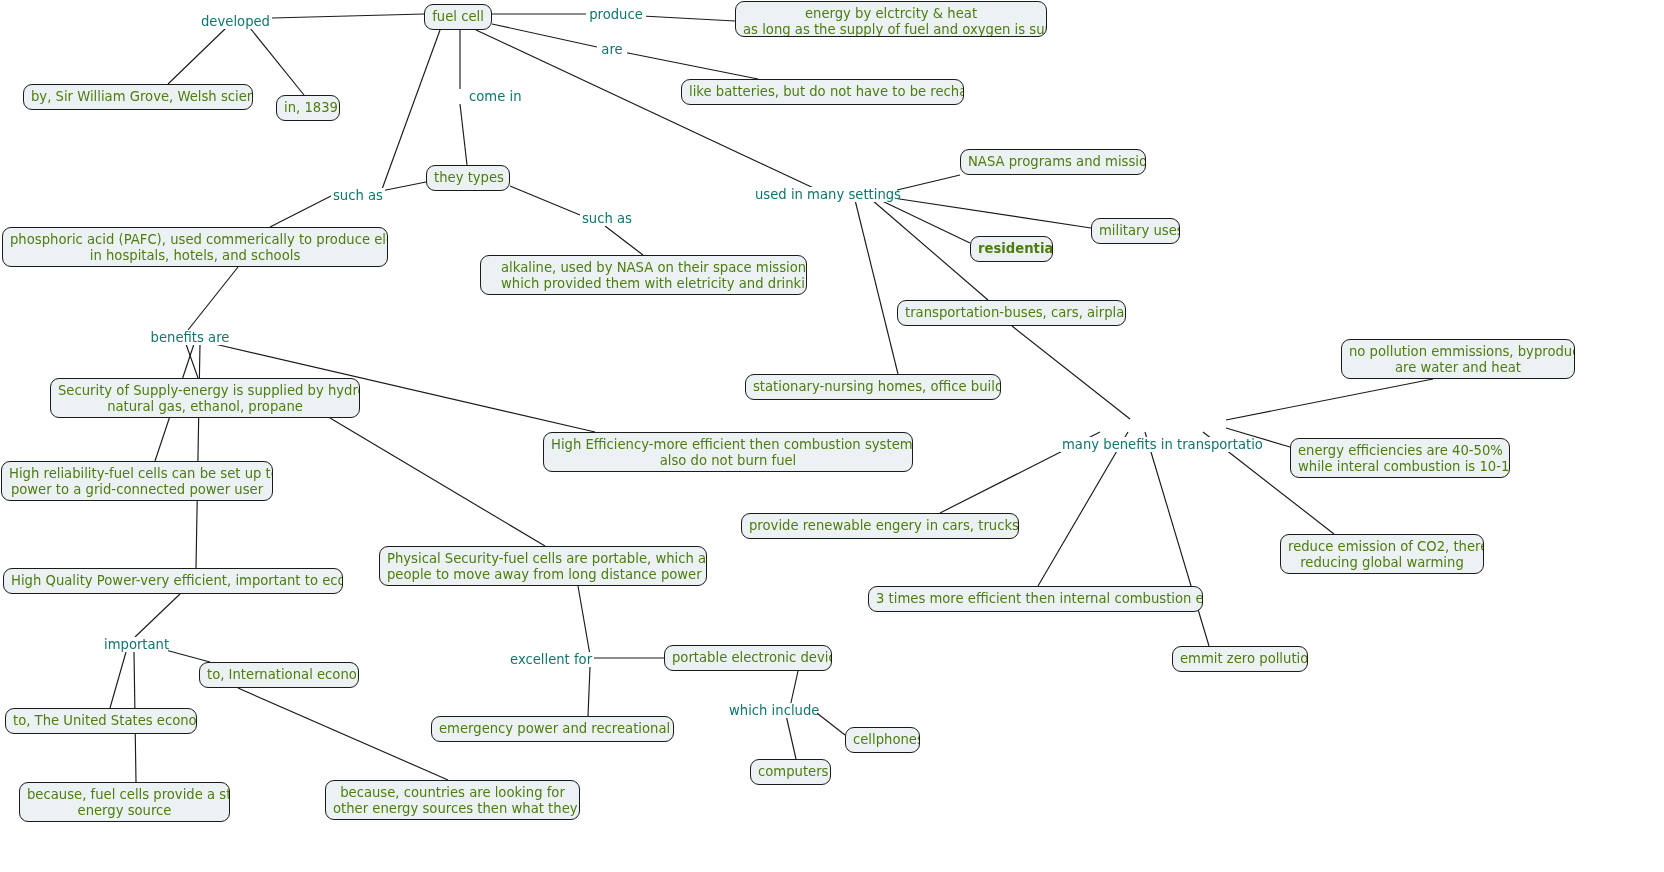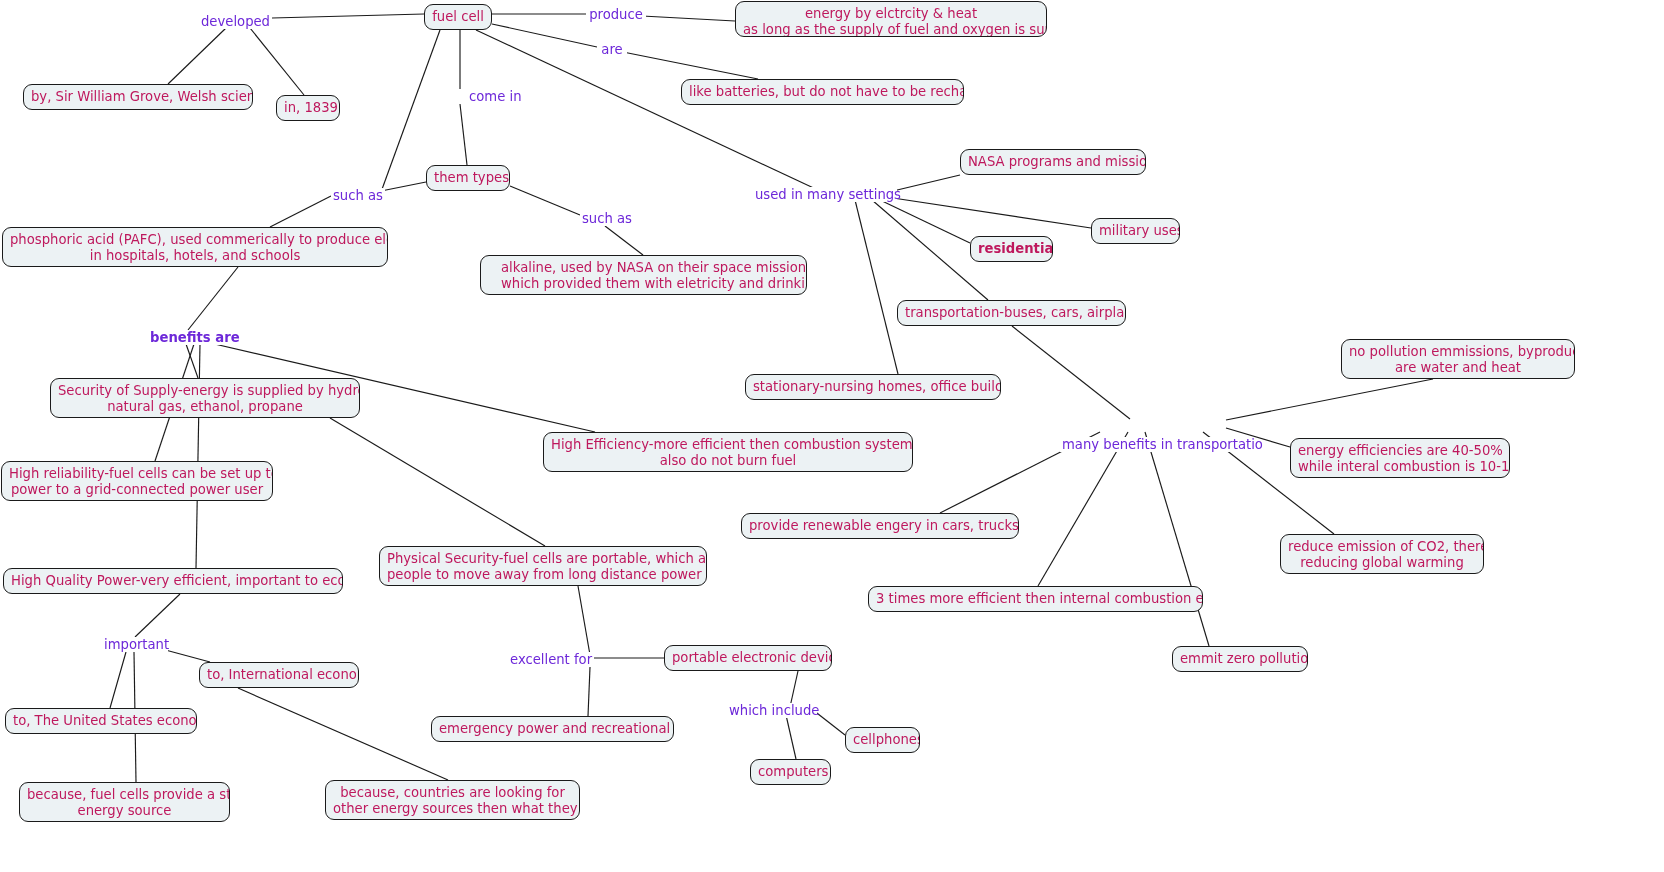--- a/index.html
+++ b/index.html
@@ -22,33 +22,33 @@
     width: 1664px;
     height: 872px;
     pointer-events: none;
   }
   .node {
     position: absolute;
     box-sizing: border-box;
     background: #ecf2f4;
     border: 1px solid #1a1a1a;
     border-radius: 9px;
-    color: #be185d;
+    color: #4d7c0f;
     font-size: 13.2px;
     line-height: 16px;
     text-align: center;
     padding: 4px 7px;
     white-space: pre;
     overflow: hidden;
     z-index: 3;
   }
   .linklabel {
     position: absolute;
     background: #ffffff;
-    color: #6d28d9;
+    color: #0f766e;
     font-size: 13.2px;
     line-height: 15px;
     white-space: pre;
     text-align: center;
     padding: 0 2px;
     z-index: 4;
   }
 </style>
 </head>
 <body>
@@ -99,21 +99,21 @@
       <line x1="798" y1="671" x2="790" y2="707" stroke="#1a1a1a" stroke-width="1.15"></line>
       <line x1="813" y1="710" x2="845" y2="735" stroke="#1a1a1a" stroke-width="1.15"></line>
       <line x1="786" y1="715" x2="796" y2="759" stroke="#1a1a1a" stroke-width="1.15"></line>
     </svg>
 <div class="node" style="left: 424px; top: 4px; width: 68px; height: 26px; background: rgb(236, 242, 244); border-color: rgb(26, 26, 26);">fuel cell</div>
     <div class="node" style="left: 735px; top: 1px; width: 312px; height: 36px; background: rgb(236, 242, 244); border-color: rgb(26, 26, 26);">energy by elctrcity &amp; heat
 as long as the supply of fuel and oxygen is supplied</div>
     <div class="node" style="left: 681px; top: 79px; width: 283px; height: 26px; background: rgb(236, 242, 244); border-color: rgb(26, 26, 26);">like batteries, but do not have to be recharged</div>
     <div class="node" style="left: 23px; top: 84px; width: 230px; height: 26px; background: rgb(236, 242, 244); border-color: rgb(26, 26, 26);">by, Sir William Grove, Welsh scientist</div>
     <div class="node" style="left: 276px; top: 95px; width: 64px; height: 26px; background: rgb(236, 242, 244); border-color: rgb(26, 26, 26);">in, 1839</div>
-    <div class="node" style="left: 426px; top: 165px; width: 84px; height: 26px; background: rgb(236, 242, 244); border-color: rgb(26, 26, 26);">them types</div>
+    <div class="node" style="left: 426px; top: 165px; width: 84px; height: 26px; background: rgb(236, 242, 244); border-color: rgb(26, 26, 26);">they types</div>
     <div class="node" style="left: 960px; top: 149px; width: 186px; height: 26px; background: rgb(236, 242, 244); border-color: rgb(26, 26, 26);">NASA programs and missions</div>
     <div class="node" style="left: 1091px; top: 218px; width: 89px; height: 26px; background: rgb(236, 242, 244); border-color: rgb(26, 26, 26);">military uses</div>
     <div class="node" style="left: 2px; top: 227px; width: 386px; height: 40px; background: rgb(236, 242, 244); border-color: rgb(26, 26, 26);">phosphoric acid (PAFC), used commerically to produce electricity
 in hospitals, hotels, and schools</div>
     <div class="node" style="left: 970px; top: 236px; width: 83px; height: 26px; background: rgb(236, 242, 244); border-color: rgb(26, 26, 26); font-weight: bold;">residential</div>
     <div class="node" style="left: 480px; top: 255px; width: 327px; height: 40px; background: rgb(236, 242, 244); border-color: rgb(26, 26, 26); padding-left: 20px;">alkaline, used by NASA on their space mission
 which provided them with eletricity and drinking water</div>
     <div class="node" style="left: 897px; top: 300px; width: 229px; height: 26px; background: rgb(236, 242, 244); border-color: rgb(26, 26, 26);">transportation-buses, cars, airplanes</div>
     <div class="node" style="left: 1341px; top: 339px; width: 234px; height: 40px; background: rgb(236, 242, 244); border-color: rgb(26, 26, 26);">no pollution emmissions, byproducts
 are water and heat</div>
@@ -144,18 +144,18 @@
 energy source</div>
     <div class="node" style="left: 325px; top: 780px; width: 255px; height: 40px; background: rgb(236, 242, 244); border-color: rgb(26, 26, 26);">because, countries are looking for
 other energy sources then what they have now</div>
     <div class="linklabel" style="left: 199px; top: 14px; width: 68px;">developed</div>
     <div class="linklabel" style="left: 586px; top: 7px; width: 56px;">produce</div>
     <div class="linklabel" style="left: 597px; top: 42px; width: 26px;">are</div>
     <div class="linklabel" style="left: 434px; top: 89px; width: 52px; margin-left: 33px;">come in</div>
     <div class="linklabel" style="left: 753px; top: 187px; width: 140px;">used in many settings</div>
     <div class="linklabel" style="left: 331px; top: 188px; width: 50px;">such as</div>
     <div class="linklabel" style="left: 580px; top: 211px; width: 50px;">such as</div>
-    <div class="linklabel" style="left: 148px; top: 330px; width: 80px; font-weight: bold;">benefits are</div>
+    <div class="linklabel" style="left: 148px; top: 330px; width: 80px;">benefits are</div>
     <div class="linklabel" style="left: 1040px; top: 437px; width: 186px; margin-left: 20px;">many benefits in transportatio</div>
     <div class="linklabel" style="left: 102px; top: 637px; width: 62px;">important</div>
     <div class="linklabel" style="left: 508px; top: 652px; width: 82px;">excellent for</div>
     <div class="linklabel" style="left: 727px; top: 703px; width: 86px;">which include</div>
   </div>
 
 </body></html>

